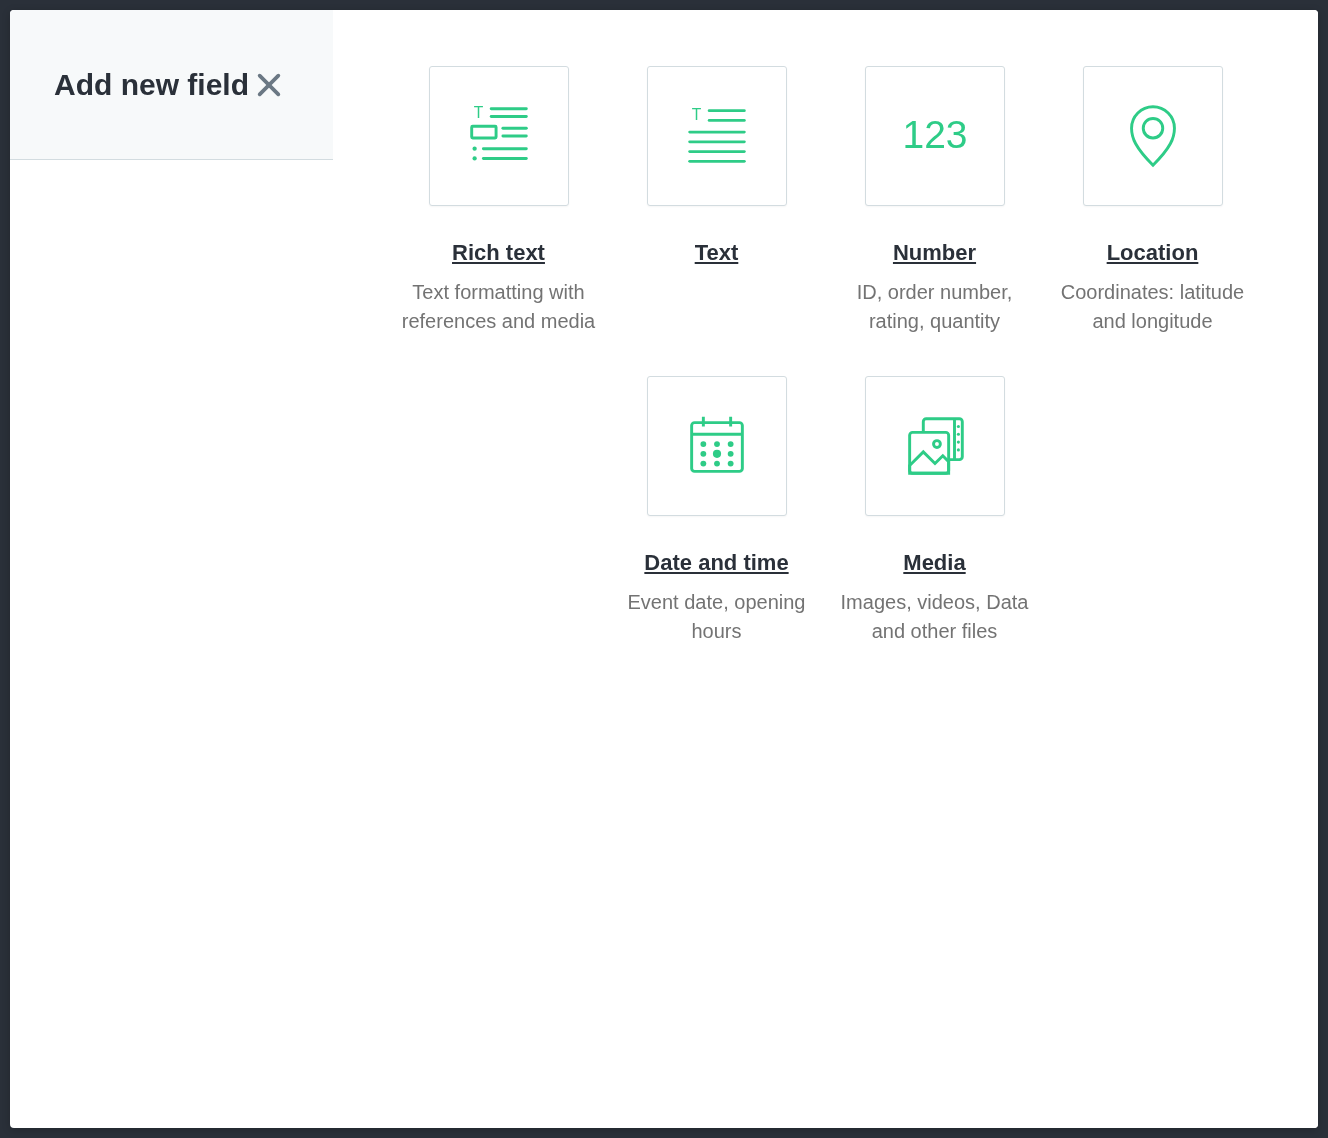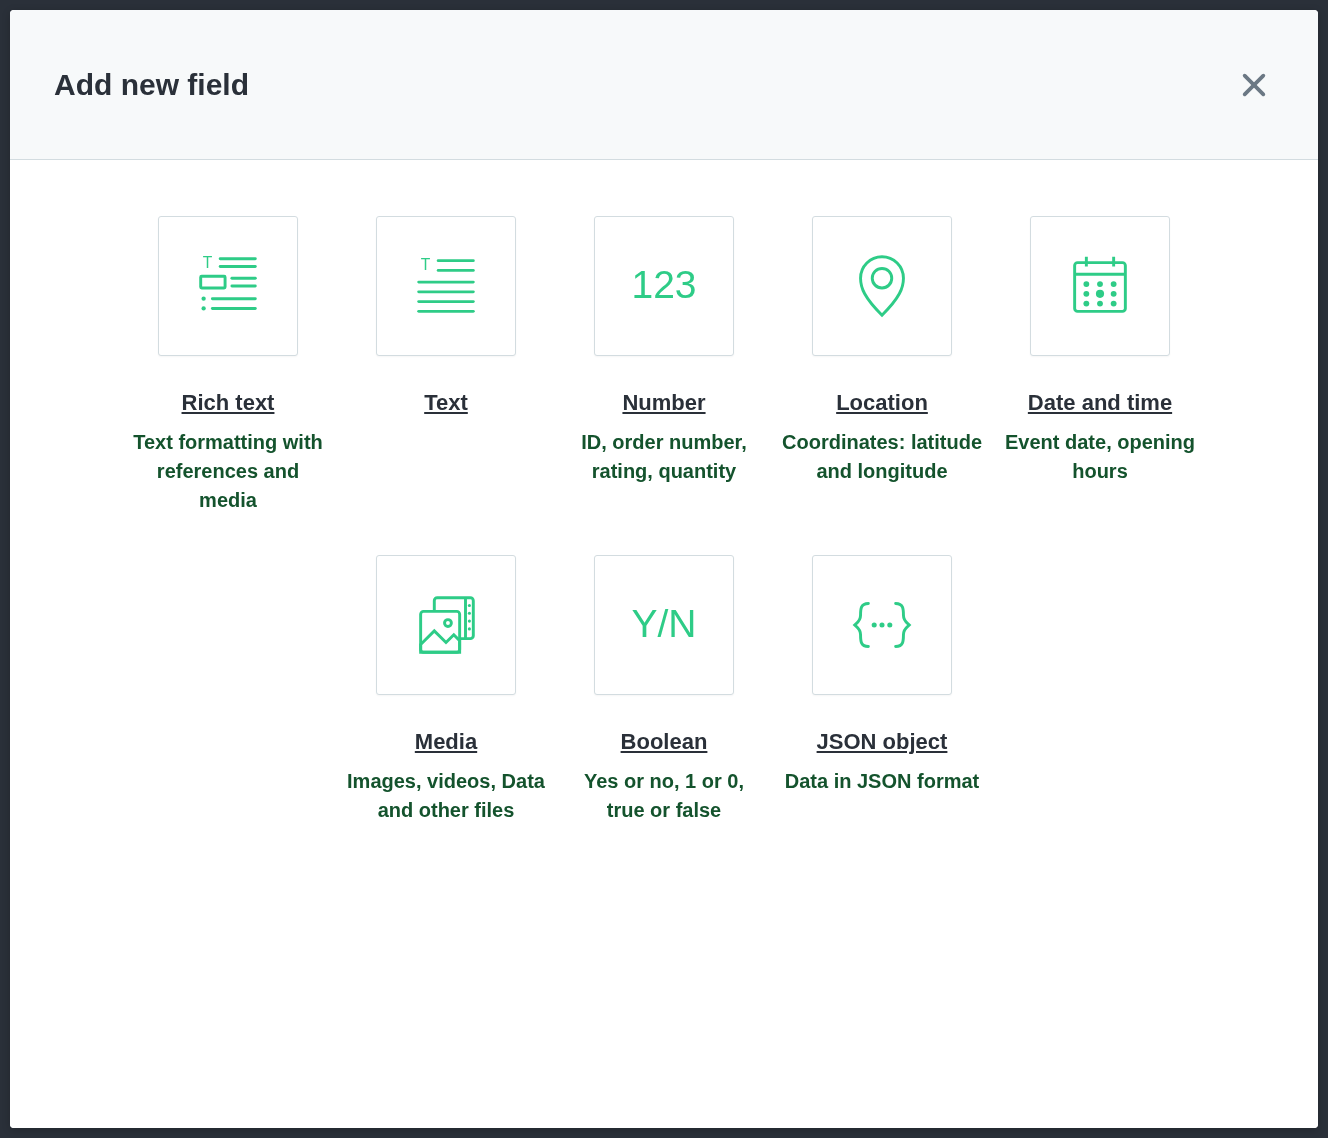--- a/index.html
+++ b/index.html
@@ -9,21 +9,21 @@
     font-family: -apple-system, BlinkMacSystemFont, "Segoe UI", Helvetica, Arial, sans-serif;
     background: #2a3039;
   }
   .modal {
     position: absolute;
     top: 10px; left: 10px; right: 10px; bottom: 10px;
     background: #ffffff;
     border-radius: 4px;
     overflow: hidden;
     display: flex;
-    flex-direction: column;
+    flex-direction: row;
     box-shadow: 0 2px 8px rgba(0,0,0,0.2);
   }
   .modal-header {
     background: #f7f9fa;
     border-bottom: 1px solid #d3dce0;
     padding: 28px 44px;
     display: flex;
     align-items: center;
     justify-content: space-between;
     height: 150px;
@@ -78,22 +78,22 @@
     margin-top: 34px;
     font-size: 22px;
     font-weight: 700;
     color: #2a3039;
     text-align: center;
     text-decoration: underline;
   }
   .card-desc {
     margin-top: 12px;
     font-size: 20px;
-    font-weight: 700;
-    color: #14532d;
+    font-weight: 400;
+    color: #737373;
     text-align: center;
     line-height: 1.45;
     padding: 0 4px;
   }
   .green { stroke: #2ecc87; fill: none; stroke-width: 3; }
   .green-fill { fill: #2ecc87; stroke: none; }
   .green-text { fill: #2ecc87; font-weight: 400; }
 </style>
 </head>
 <body>
@@ -213,44 +213,18 @@
               <rect x="14" y="26" width="40" height="42" rx="3" fill="#fff"></rect>
               <circle cx="42" cy="38" r="3.5"></circle>
               <path d="M14 60 L 28 46 L 40 58 L 48 50 L 54 56 L 54 68 L 14 68 Z"></path>
             </g>
           </svg>
         </div>
         <div class="card-title">Media</div>
         <div class="card-desc">Images, videos, Data and other files</div>
       </div>
 
-      <div class="card">
-        <div class="icon-box">
-          <svg viewBox="0 0 80 80">
-            <text x="40" y="52" text-anchor="middle" class="green-text" font-size="40" font-family="Arial">Y/N</text>
-          </svg>
-        </div>
-        <div class="card-title">Boolean</div>
-        <div class="card-desc">Yes or no, 1 or 0, true or false</div>
-      </div>
-
-      <div class="card">
-        <div class="icon-box">
-          <svg viewBox="0 0 80 80">
-            <g class="green" stroke-width="3.5" stroke-linecap="round">
-              <path d="M26 18 C 18 18, 18 24, 18 30 C 18 36, 14 38, 12 40 C 14 42, 18 44, 18 50 C 18 56, 18 62, 26 62"></path>
-              <path d="M54 18 C 62 18, 62 24, 62 30 C 62 36, 66 38, 68 40 C 66 42, 62 44, 62 50 C 62 56, 62 62, 54 62"></path>
-            </g>
-            <g class="green-fill">
-              <circle cx="32" cy="40" r="2.6"></circle>
-              <circle cx="40" cy="40" r="2.6"></circle>
-              <circle cx="48" cy="40" r="2.6"></circle>
-            </g>
-          </svg>
-        </div>
-        <div class="card-title">JSON object</div>
-        <div class="card-desc">Data in JSON format</div>
-      </div>
+
 
 
     </div>
   </div>
 </div>
 
 </body></html>

